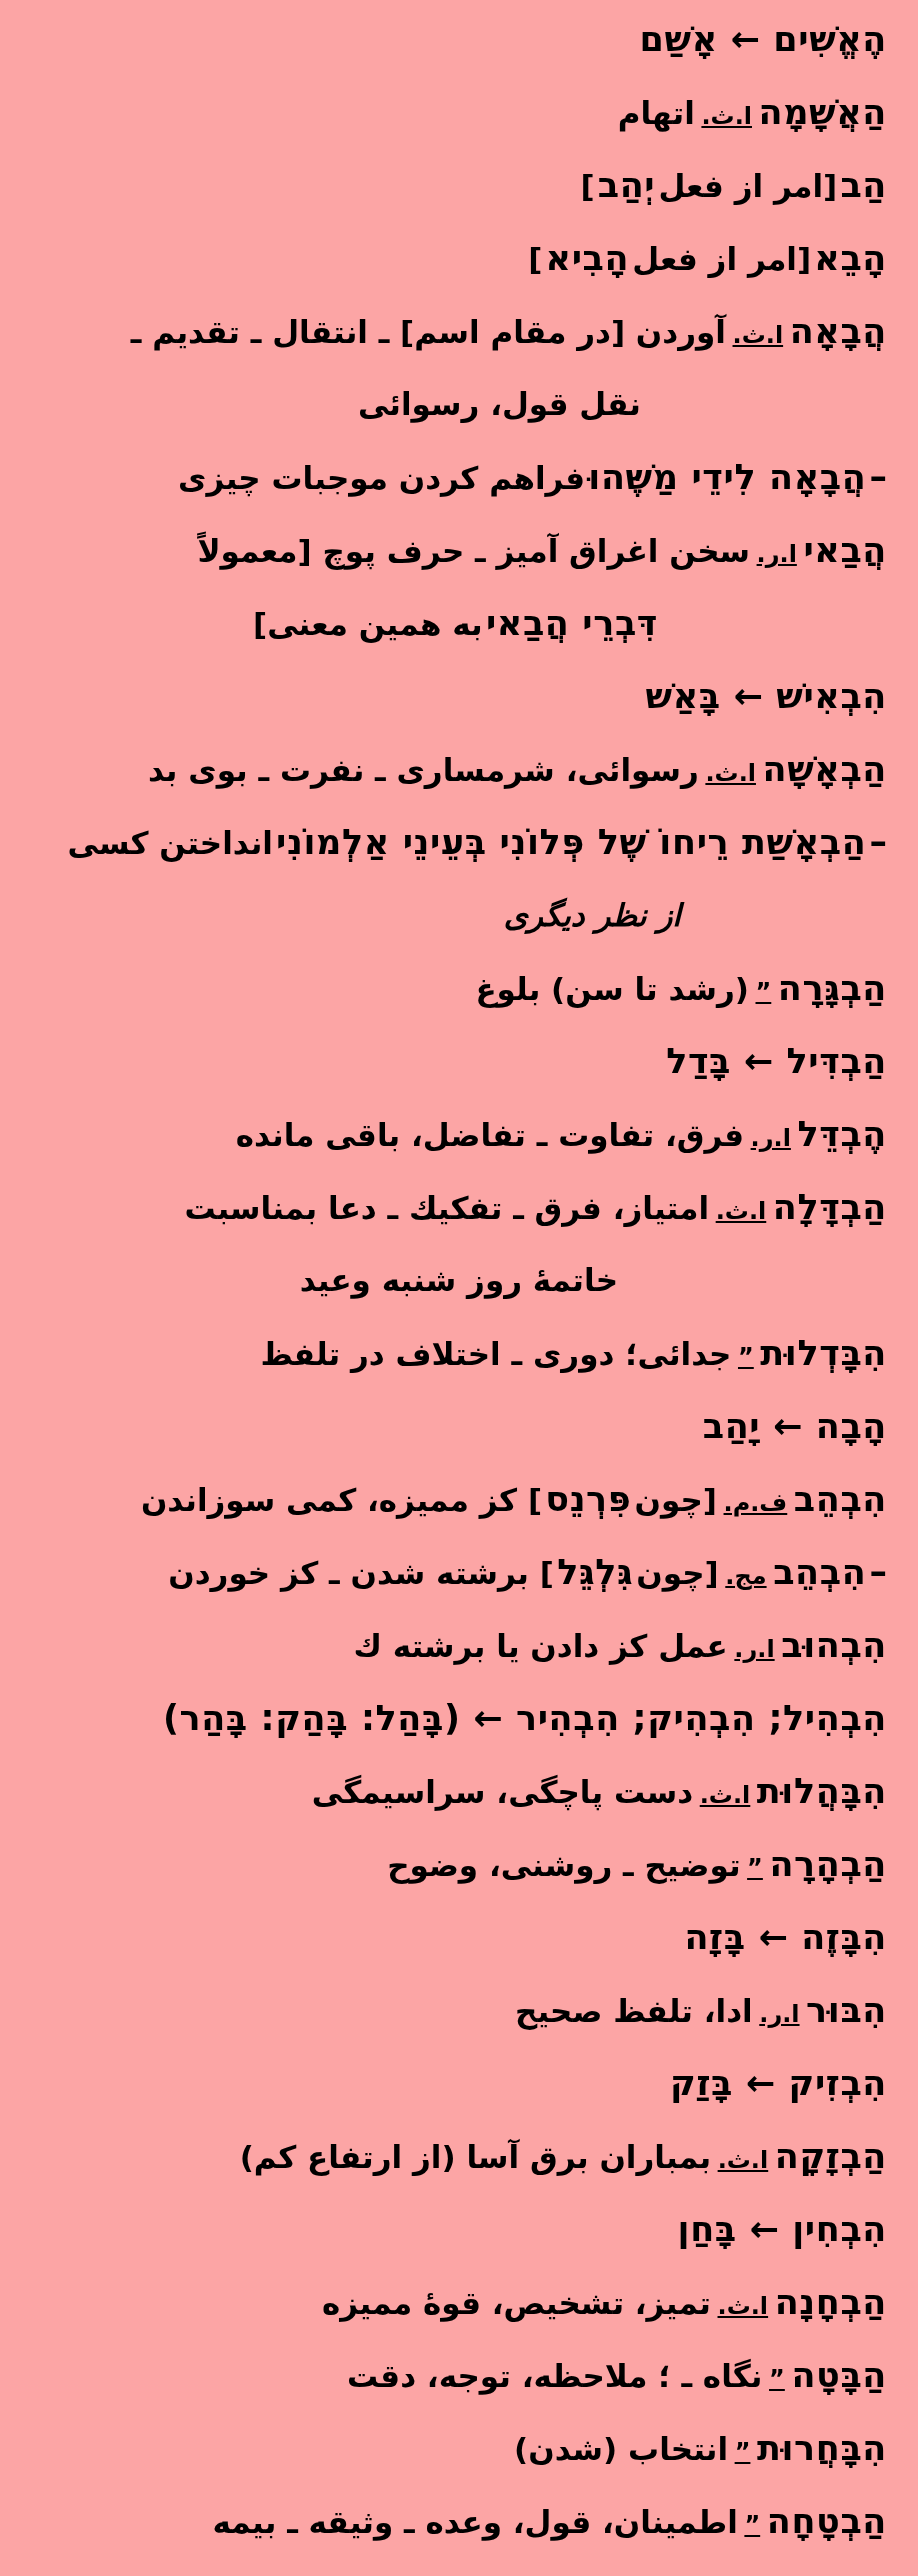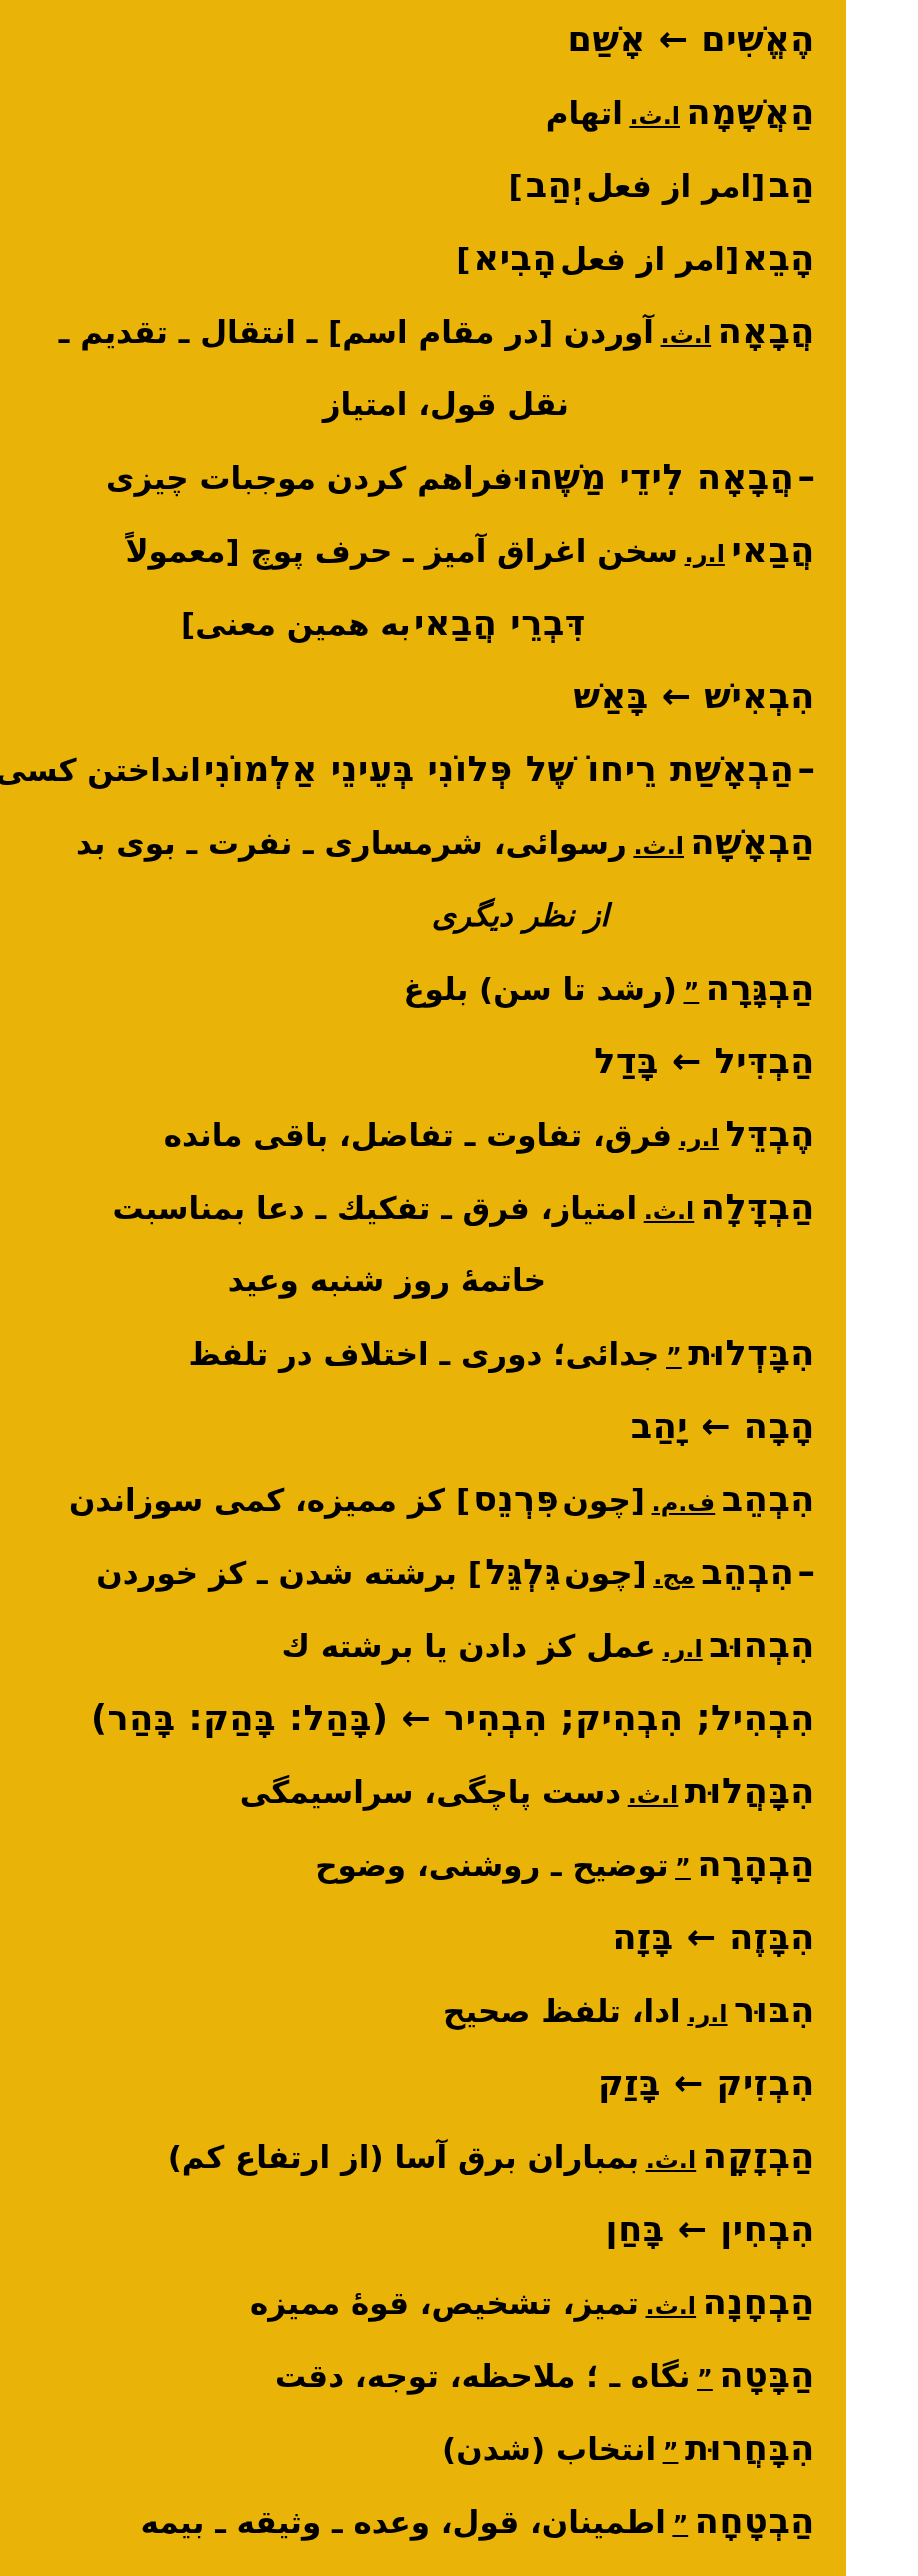--- a/index.html
+++ b/index.html
@@ -1,19 +1,19 @@
 <!DOCTYPE html>
 <html lang="he" style="font-size:9.1px"><head>
 <meta charset="utf-8">
 <style>
   html,body{margin:0;padding:0;background:#ffffff;}
   .page{
     position:relative;
-    width:846px;height:2576px;
-    background:#eab308;
+    width:918px;height:2576px;
+    background:#fca5a5;
     overflow:hidden;
     color:#000;
     font-family:"DejaVu Sans", sans-serif;
     font-weight:bold;
   }
   .col{
     position:absolute;
     top:3.4px;left:0;right:0;
     direction:rtl;
   }
@@ -32,27 +32,27 @@
 </head>
 <body>
 
 <main class="page">
   <div class="col" id="column">
       <div class="line"><span class="h">הֶאֱשִׁים ← אָשַׁם</span></div>
       <div class="line"><span class="h">הַאֲשָׁמָה</span> <span class="m">ا.ث.</span> <span class="p">اتهام</span></div>
       <div class="line"><span class="h">הַב</span> <span class="p">[امر از فعل</span> <span class="h">יְהַב</span> <span class="p">]</span></div>
       <div class="line"><span class="h">הָבֵא</span> <span class="p">[امر از فعل</span> <span class="h">הָבִיא</span> <span class="p">]</span></div>
       <div class="line"><span class="h">הֲבָאָה</span> <span class="m">ا.ث.</span> <span class="p">آوردن [در مقام اسم] ـ انتقال ـ تقدیم ـ</span></div>
-      <div class="line" style="padding-right: 277px;"><span class="p">نقل قول، امتیاز</span></div>
+      <div class="line" style="padding-right: 277px;"><span class="p">نقل قول، رسوائی</span></div>
       <div class="line"><span class="d">–</span> <span class="h">הֲבָאָה לִידֵי מַשֶּׁהוּ</span> <span class="p">فراهم کردن موجبات چیزی</span></div>
       <div class="line"><span class="h">הֲבַאי</span> <span class="m">ا.ر.</span> <span class="p">سخن اغراق آمیز ـ حرف پوچ [معمولاً</span></div>
       <div class="line" style="padding-right: 260px;"><span class="h">דִּבְרֵי הֲבַאי</span> <span class="p">به همین معنی]</span></div>
       <div class="line"><span class="h">הִבְאִישׁ ← בָּאַשׁ</span></div>
+      <div class="line"><span class="h">הַבְאָשָׁה</span> <span class="m">ا.ث.</span> <span class="p">رسوائی، شرمساری ـ نفرت ـ بوی بد</span></div>
       <div class="line"><span class="d">–</span> <span class="h">הַבְאָשַׁת רֵיחוֹ שֶׁל פְּלוֹנִי בְּעֵינֵי אַלְמוֹנִי</span> <span class="p">انداختن کسی</span></div>
-      <div class="line"><span class="h">הַבְאָשָׁה</span> <span class="m">ا.ث.</span> <span class="p">رسوائی، شرمساری ـ نفرت ـ بوی بد</span></div>
       <div class="line" style="padding-right: 237px; font-style: italic;"><span class="p">از نظر دیگری</span></div>
       <div class="line"><span class="h">הַבְגָּרָה</span> <span class="m">”</span> <span class="p">(رشد تا سن) بلوغ</span></div>
       <div class="line"><span class="h">הַבְדִּיל ← בָּדַל</span></div>
       <div class="line"><span class="h">הֶבְדֵּל</span> <span class="m">ا.ر.</span> <span class="p">فرق، تفاوت ـ تفاضل، باقی مانده</span></div>
       <div class="line"><span class="h">הַבְדָּלָה</span> <span class="m">ا.ث.</span> <span class="p">امتیاز، فرق ـ تفکیك ـ دعا بمناسبت</span></div>
       <div class="line" style="padding-right: 300px;"><span class="p">خاتمهٔ روز شنبه وعید</span></div>
       <div class="line"><span class="h">הִבָּדְלוּת</span> <span class="m">”</span> <span class="p">جدائی؛ دوری ـ اختلاف در تلفظ</span></div>
       <div class="line"><span class="h">הָבָה ← יָהַב</span></div>
       <div class="line"><span class="h">הִבְהֵב</span> <span class="m">ف.م.</span> <span class="p">[چون</span> <span class="h">פִּרְנֵס</span> <span class="p">] کز ممیزه، کمی سوزاندن</span></div>
       <div class="line"><span class="d">–</span> <span class="h">הִבְהֵב</span> <span class="m">مج.</span> <span class="p">[چون</span> <span class="h">גִּלְגֵּל</span> <span class="p">] برشته شدن ـ کز خوردن</span></div>

